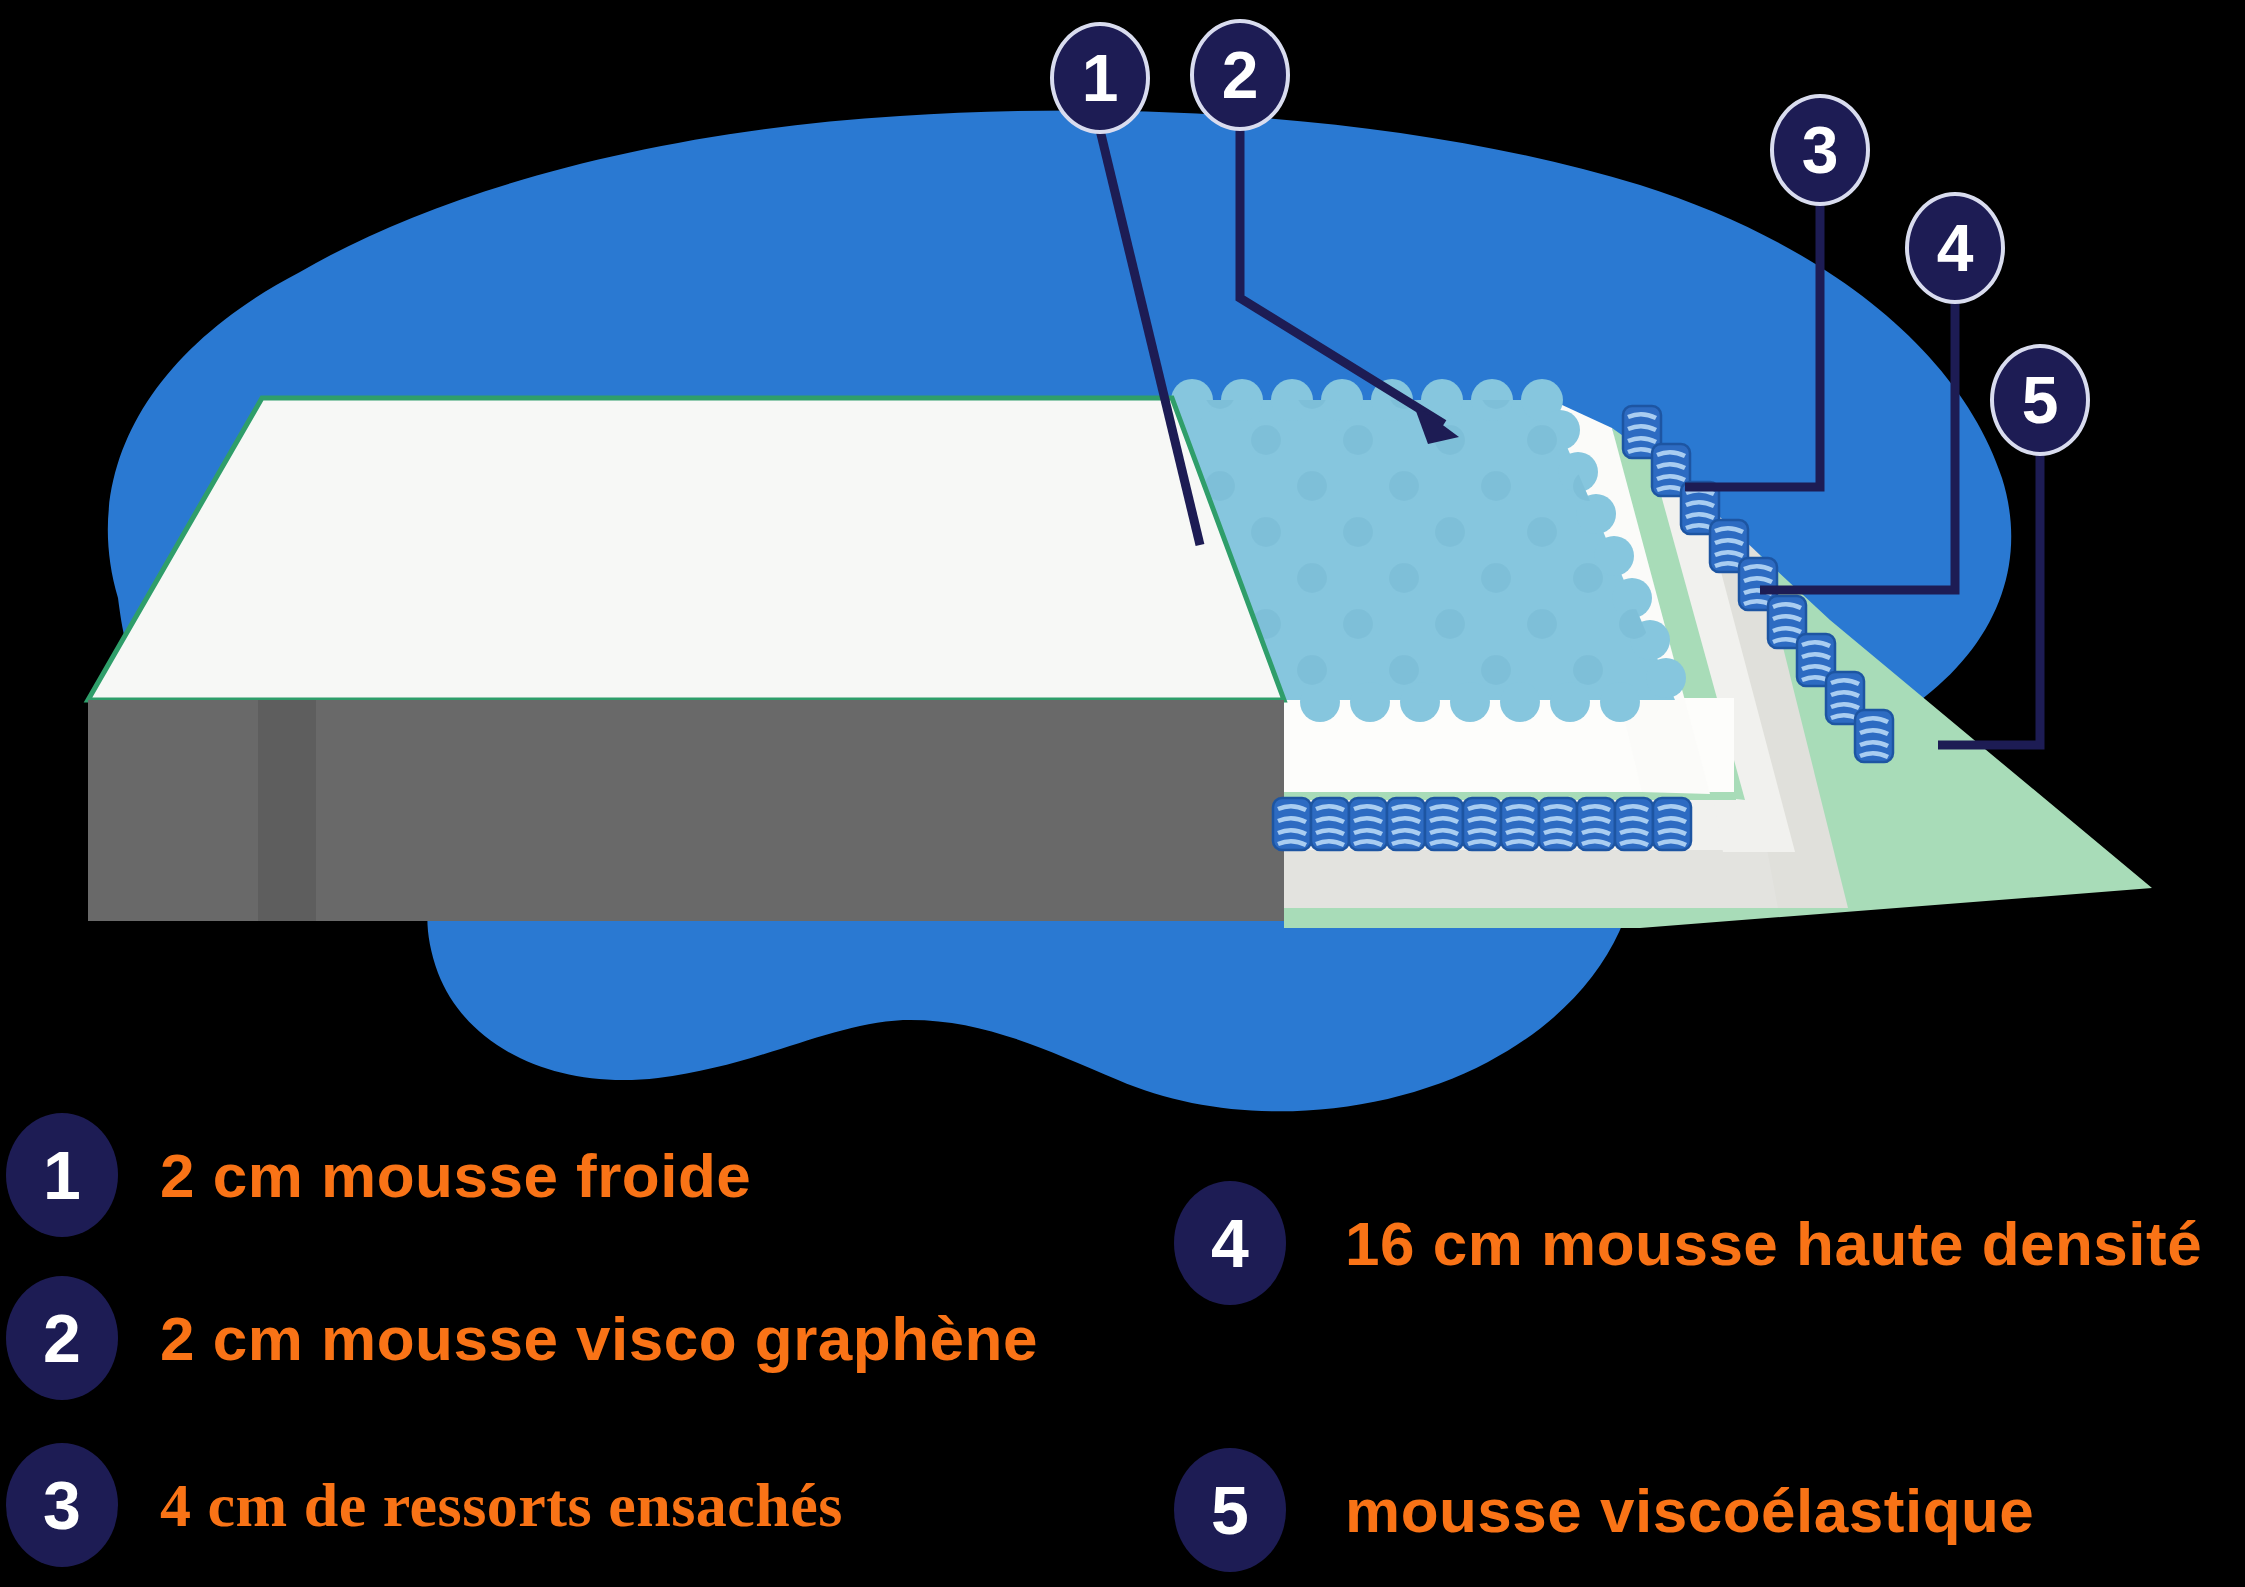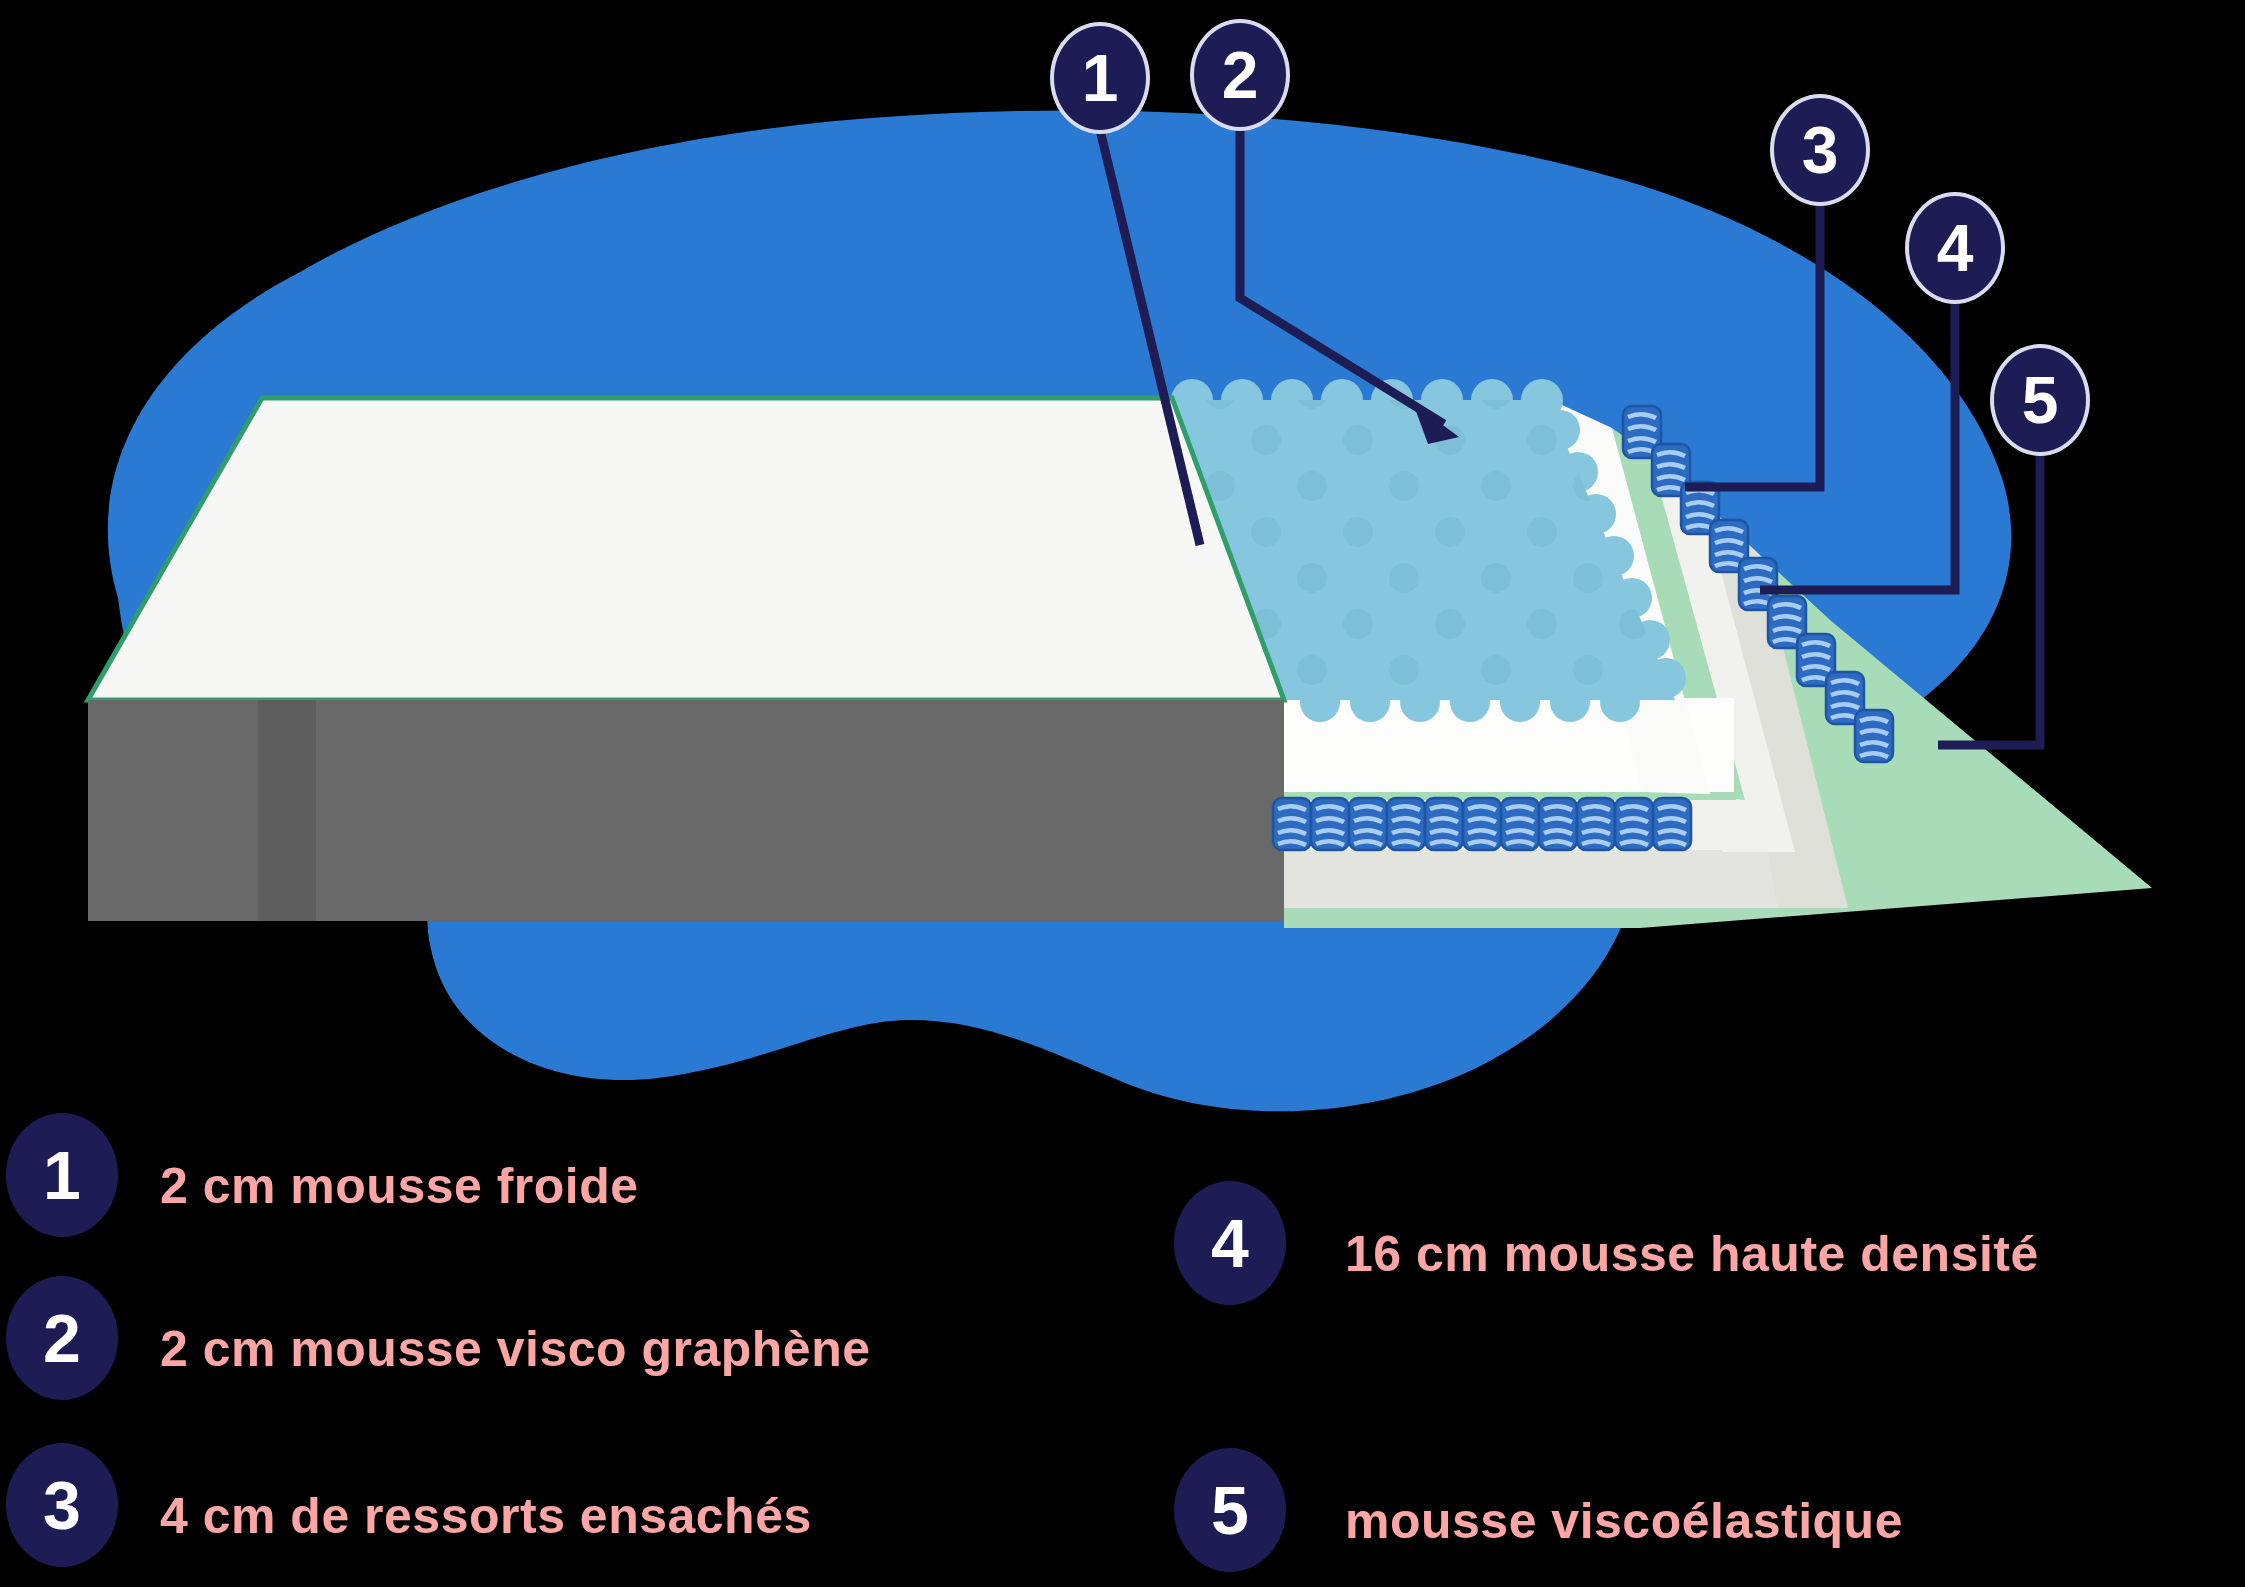--- a/index.html
+++ b/index.html
@@ -27,25 +27,24 @@
     width:112px;height:124px;
     background:#1d1c54;
     border-radius:50%;
     color:#ffffff;
     font-size:68px;font-weight:bold;
     display:flex;align-items:center;justify-content:center;
   }
   .legend-text{
     position:absolute;
     transform:translateY(-50%);
-    color:#fca5a5;
-    font-size:50px;font-weight:bold;
+    color:#f97316;
+    font-size:62px;font-weight:bold;
     letter-spacing:0.5px;
     white-space:nowrap;
-    margin-top:11px;
   }
 </style>
 </head>
 <body>
 
 <div id="stage">
 
   <svg id="art" width="2245" height="1587" viewBox="0 0 2245 1587">
     <defs>
       <pattern id="foamdots" width="92" height="92" patternUnits="userSpaceOnUse">
@@ -180,21 +179,21 @@
   <div class="legend-text" style="left:160px;top:1175px;">2 cm mousse froide</div>
 
   <div class="legend-badge" style="left:6px;top:1276px;">
       <span>2</span>
     </div>
   <div class="legend-text" style="left:160px;top:1338px;">2 cm mousse visco graphène</div>
 
   <div class="legend-badge" style="left:6px;top:1443px;">
       <span>3</span>
     </div>
-  <div class="legend-text" style="left:160px;top:1505px;">4 cm de ressorts ensachés</div>
+  <div class="legend-text" style="left:160px;top:1505px;font-family:Liberation Serif, serif;">4 cm de ressorts ensachés</div>
 
   <div class="legend-badge" style="left:1174px;top:1181px;">
       <span>4</span>
     </div>
   <div class="legend-text" style="left:1345px;top:1243px;">16 cm mousse haute densité</div>
 
   <div class="legend-badge" style="left:1174px;top:1448px;">
       <span>5</span>
     </div>
   <div class="legend-text" style="left:1345px;top:1510px;">mousse viscoélastique</div>

